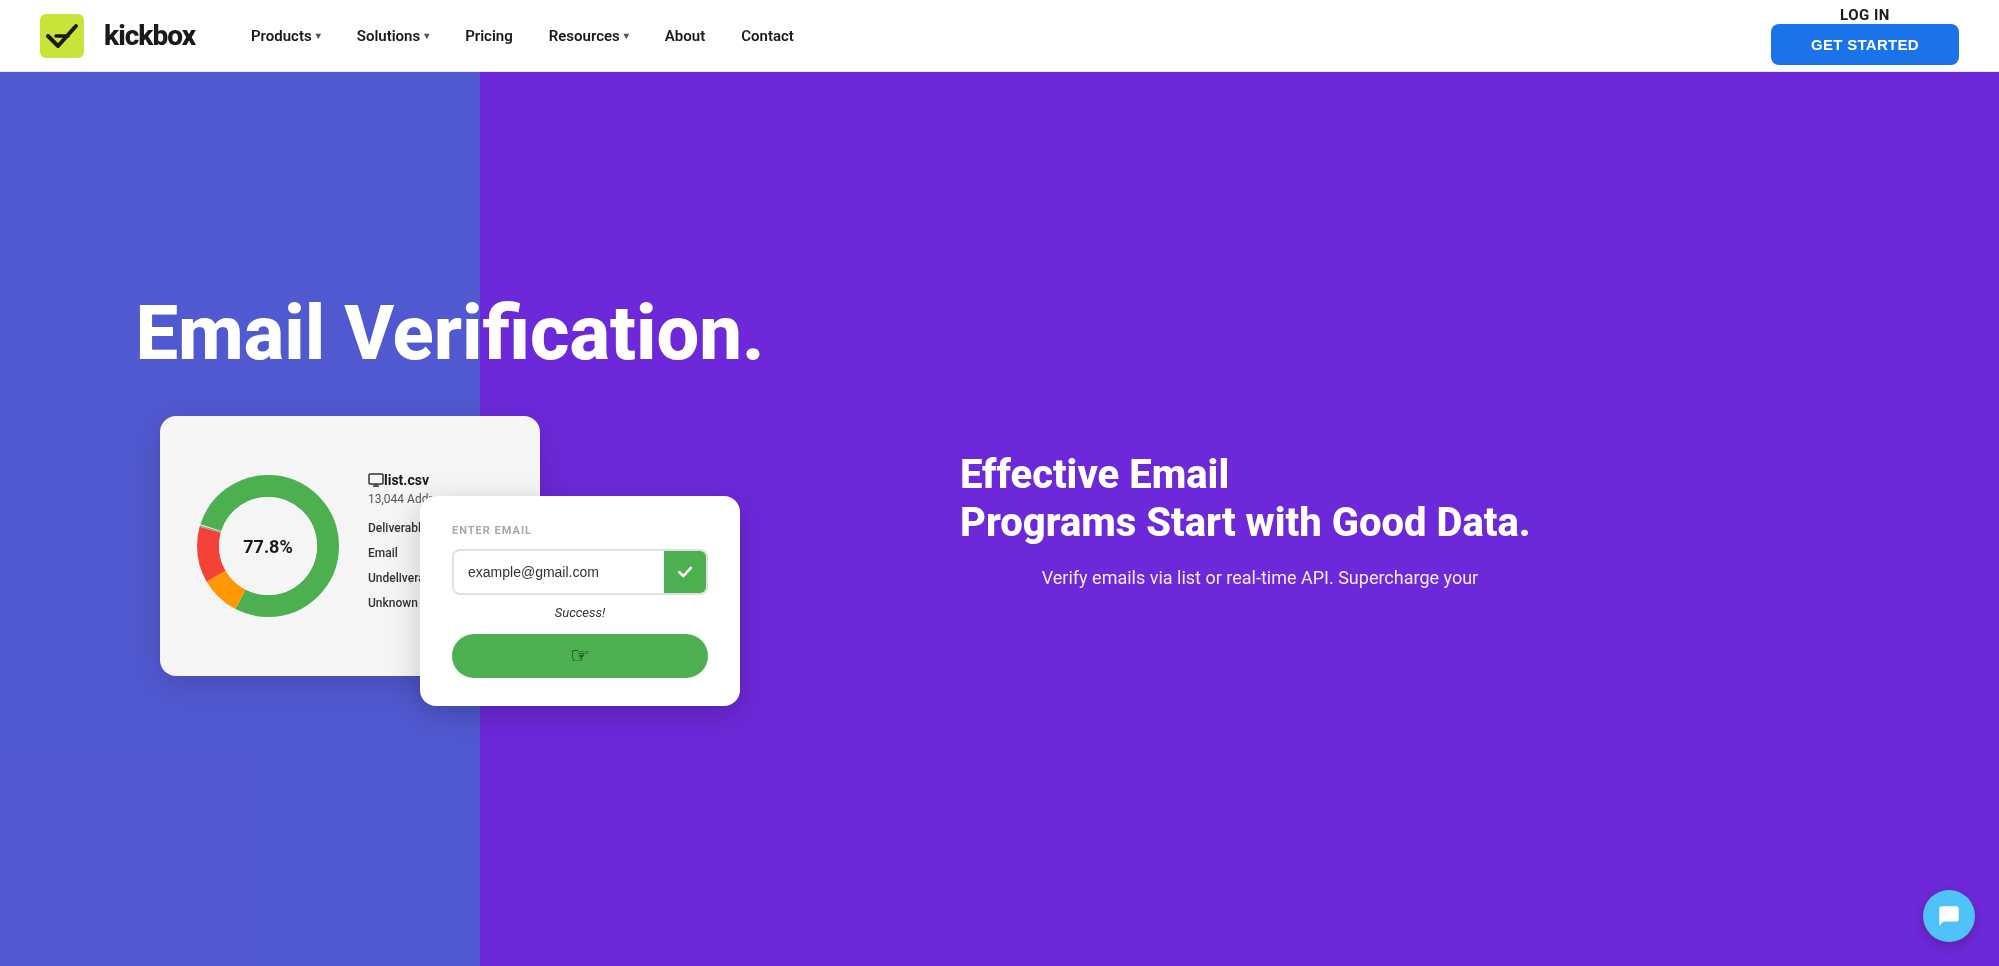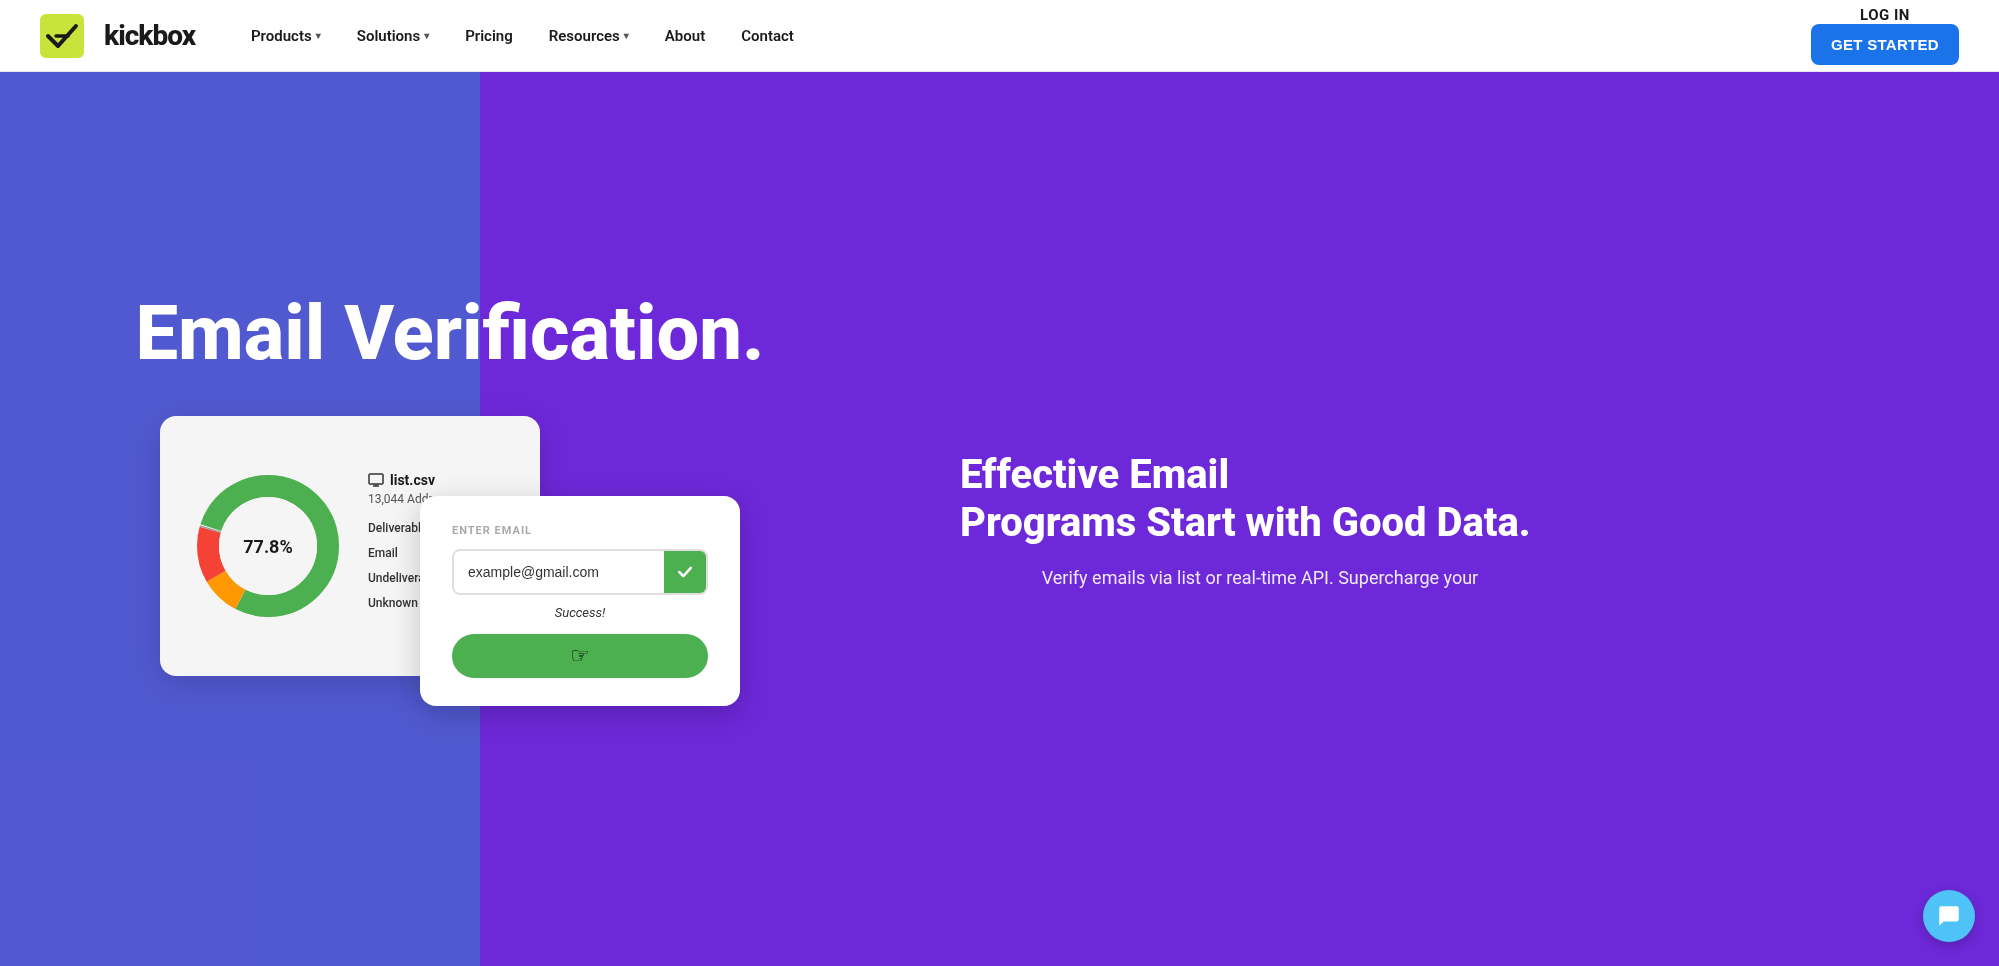--- a/index.html
+++ b/index.html
@@ -76,21 +76,21 @@
       color: #1a1a1a;
       cursor: pointer;
       letter-spacing: 0.5px;
       text-decoration: none;
     }
     .nav-get-started {
       background: #1a73e8;
       color: #fff;
       font-size: 15px;
       font-weight: 700;
-      padding: 12px 20px;
+      padding: 12px 40px;
       border-radius: 8px;
       cursor: pointer;
       border: none;
       letter-spacing: 0.3px;
       text-transform: uppercase;
     }
 
     
     .hero {
       background: #6d28d9;
@@ -179,21 +179,20 @@
       font-weight: 700;
       color: #1a1a1a;
     }
 
     .stats-info {
       flex: 1;
     }
     .stats-filename {
       display: flex;
       align-items: center;
-      gap: 6px;
       font-size: 14px;
       font-weight: 700;
       color: #1a1a1a;
       margin-bottom: 4px;
     }
     .stats-addresses {
       font-size: 12px;
       color: #555;
       margin-bottom: 14px;
     }

